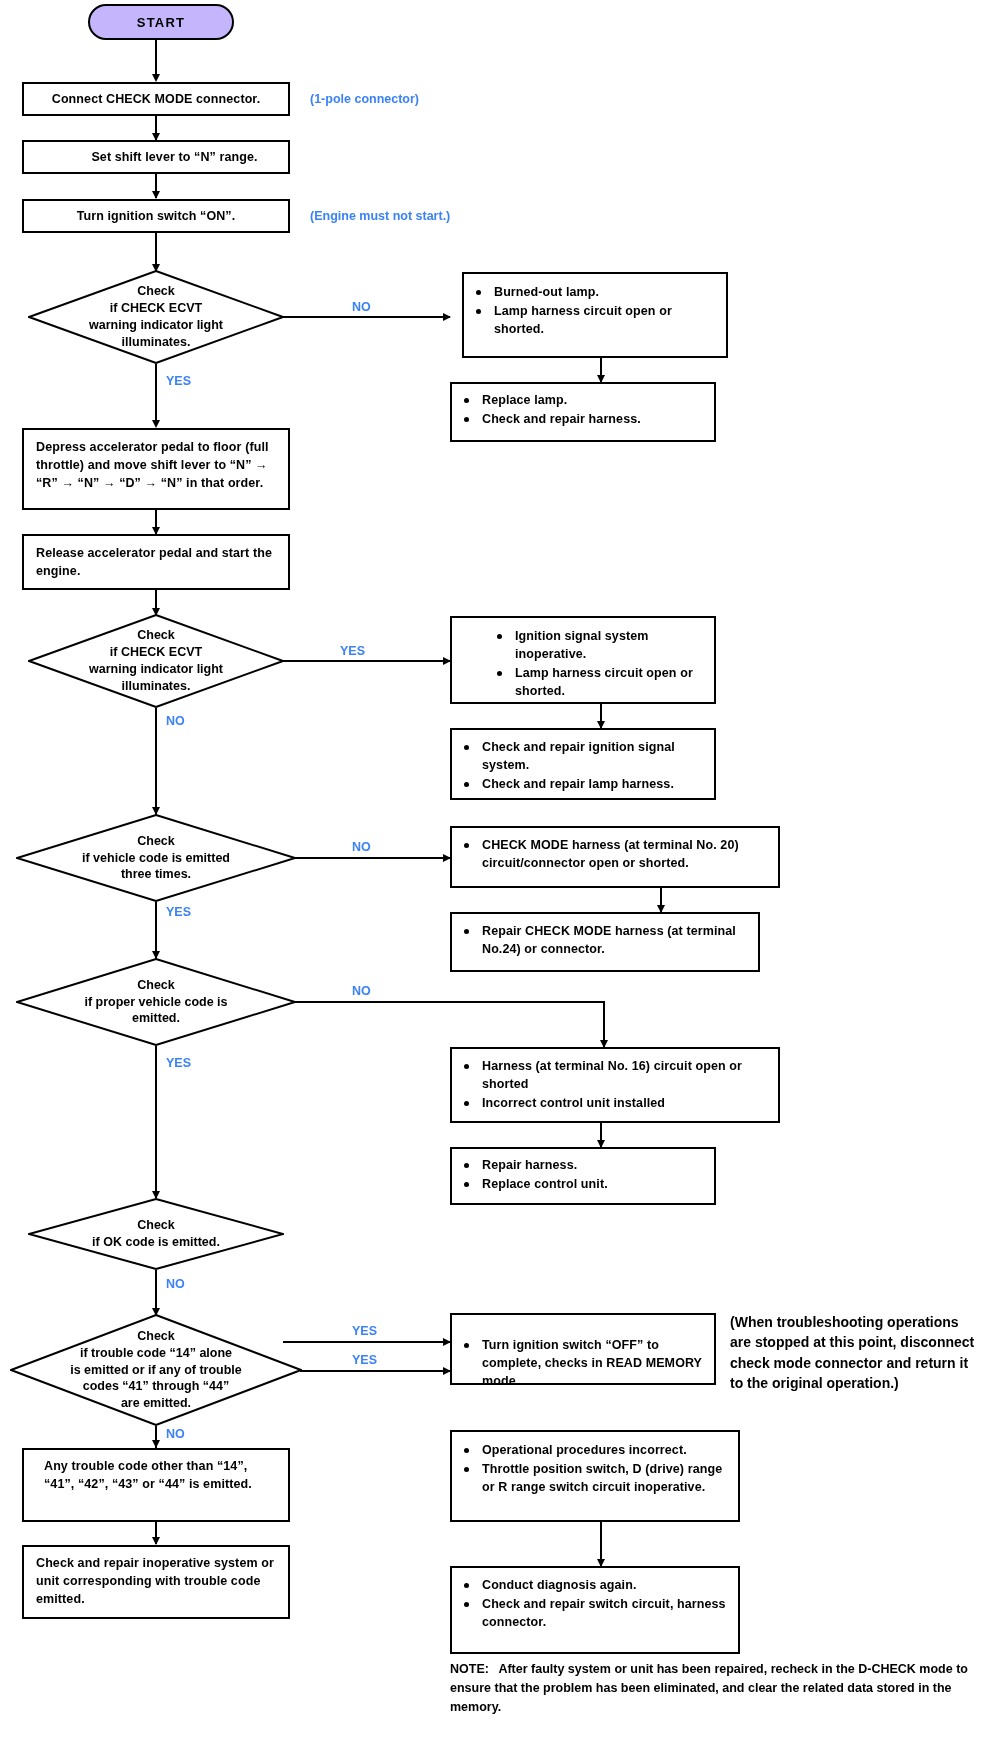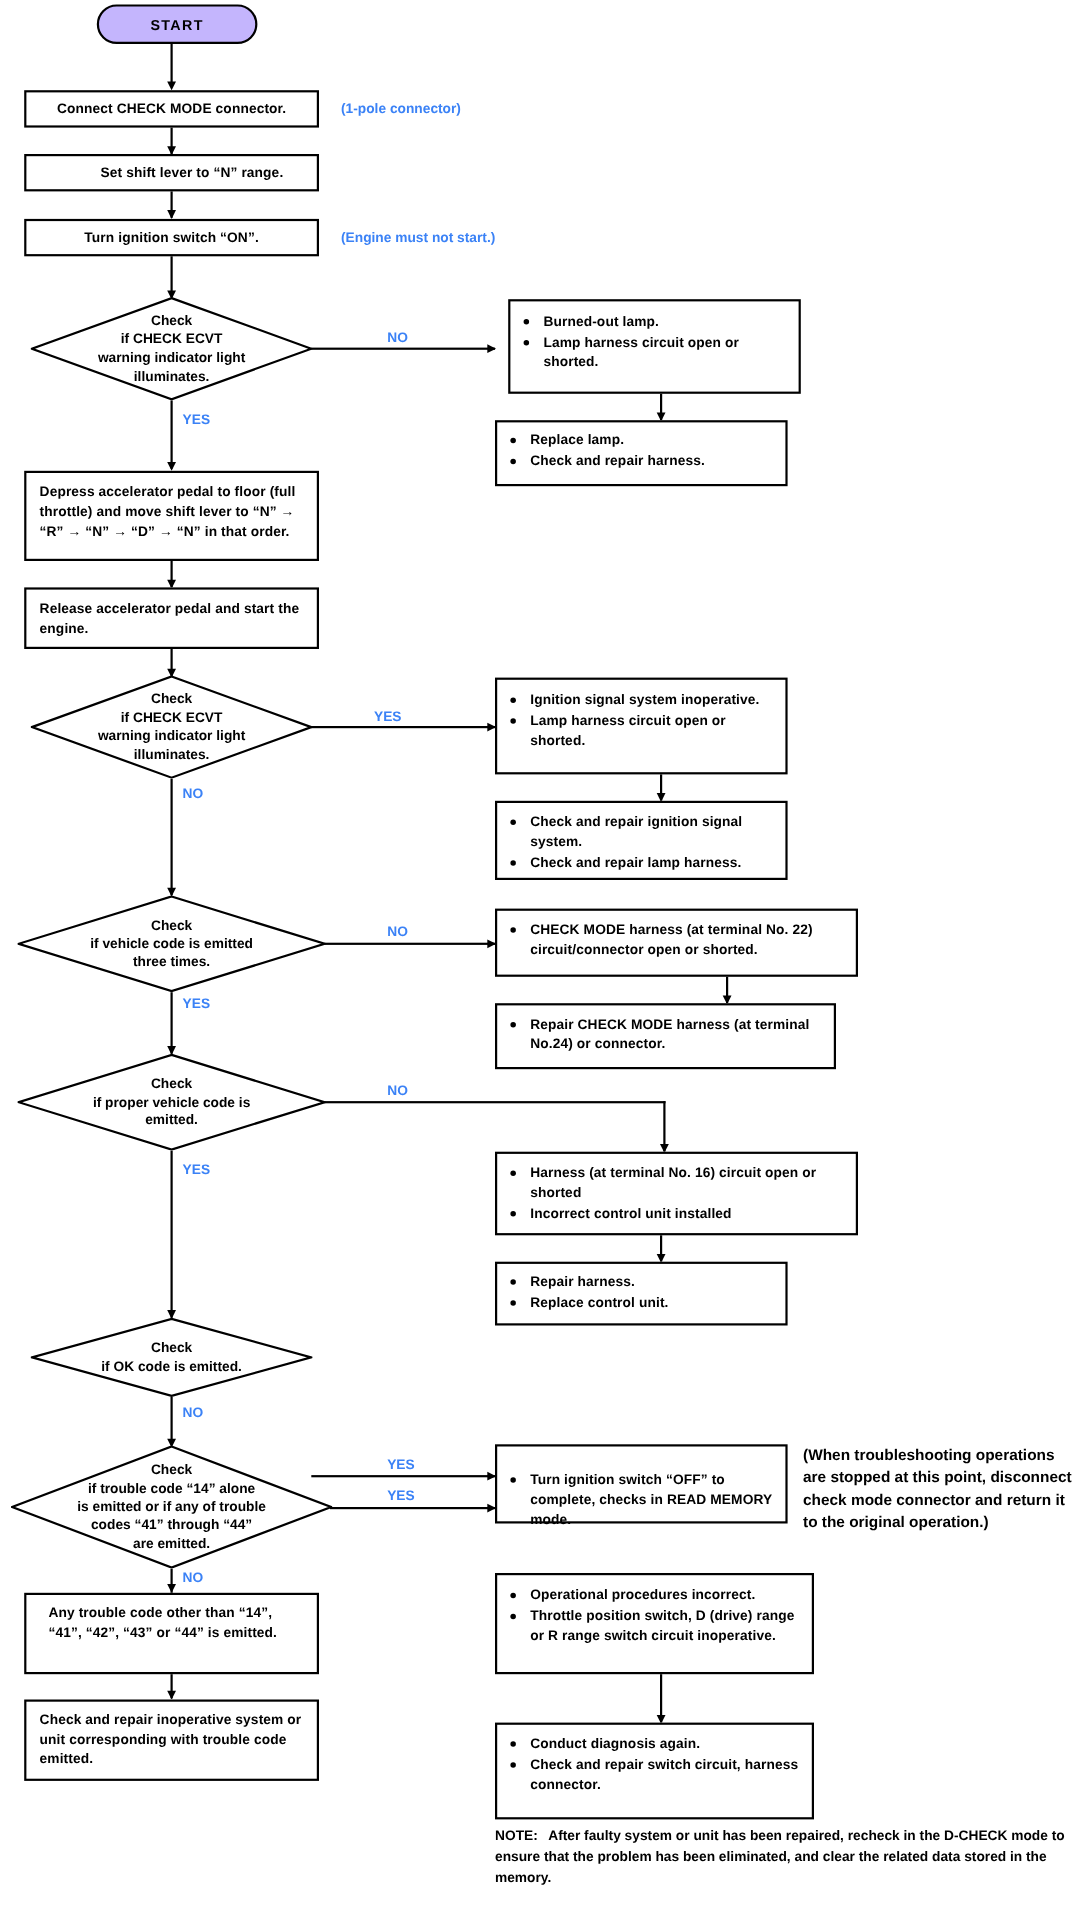--- a/index.html
+++ b/index.html
@@ -220,21 +220,21 @@
 
   <div class="ln hl" style="left:283px;top:660px;width:167px;"></div>
   <div class="arrow-r" style="left:443px;top:657px;"></div>
   <div class="lbl" style="left:340px;top:644px;">YES</div>
 
   <div class="ln vl" style="left:155px;top:708px;height:106px;"></div>
   <div class="arrow-d" style="left:152px;top:807px;"></div>
   <div class="lbl" style="left:166px;top:714px;">NO</div>
 
   <div class="box" style="left:450px;top:616px;width:266px;height:88px;">
-    <div class="inner" style="padding-top:9px;">
+    <div class="inner" style="padding-top:9px;margin-left:33px;">
       <ul class="bl">
         <li><span class="dot"></span><span>Ignition signal system inoperative.</span></li>
         <li><span class="dot"></span><span>Lamp harness circuit open or shorted.</span></li>
       </ul>
     </div>
   </div>
 
   <div class="ln vl" style="left:600px;top:704px;height:24px;"></div>
   <div class="arrow-d" style="left:597px;top:721px;"></div>
 
@@ -262,21 +262,21 @@
   <div class="arrow-r" style="left:443px;top:854px;"></div>
   <div class="lbl" style="left:352px;top:840px;">NO</div>
 
   <div class="ln vl" style="left:155px;top:902px;height:56px;"></div>
   <div class="arrow-d" style="left:152px;top:951px;"></div>
   <div class="lbl" style="left:166px;top:905px;">YES</div>
 
   <div class="box" style="left:450px;top:826px;width:330px;height:62px;">
     <div class="inner" style="padding-top:8px;">
       <ul class="bl">
-        <li><span class="dot"></span><span>CHECK MODE harness (at terminal No. 22) circuit/connector open or shorted.</span></li>
+        <li><span class="dot"></span><span>CHECK MODE harness (at terminal No. 20) circuit/connector open or shorted.</span></li>
       </ul>
     </div>
   </div>
 
   <div class="ln vl" style="left:660px;top:888px;height:24px;"></div>
   <div class="arrow-d" style="left:657px;top:905px;"></div>
 
   <div class="box" style="left:450px;top:912px;width:310px;height:60px;">
     <div class="inner" style="padding-top:8px;">
       <ul class="bl">

